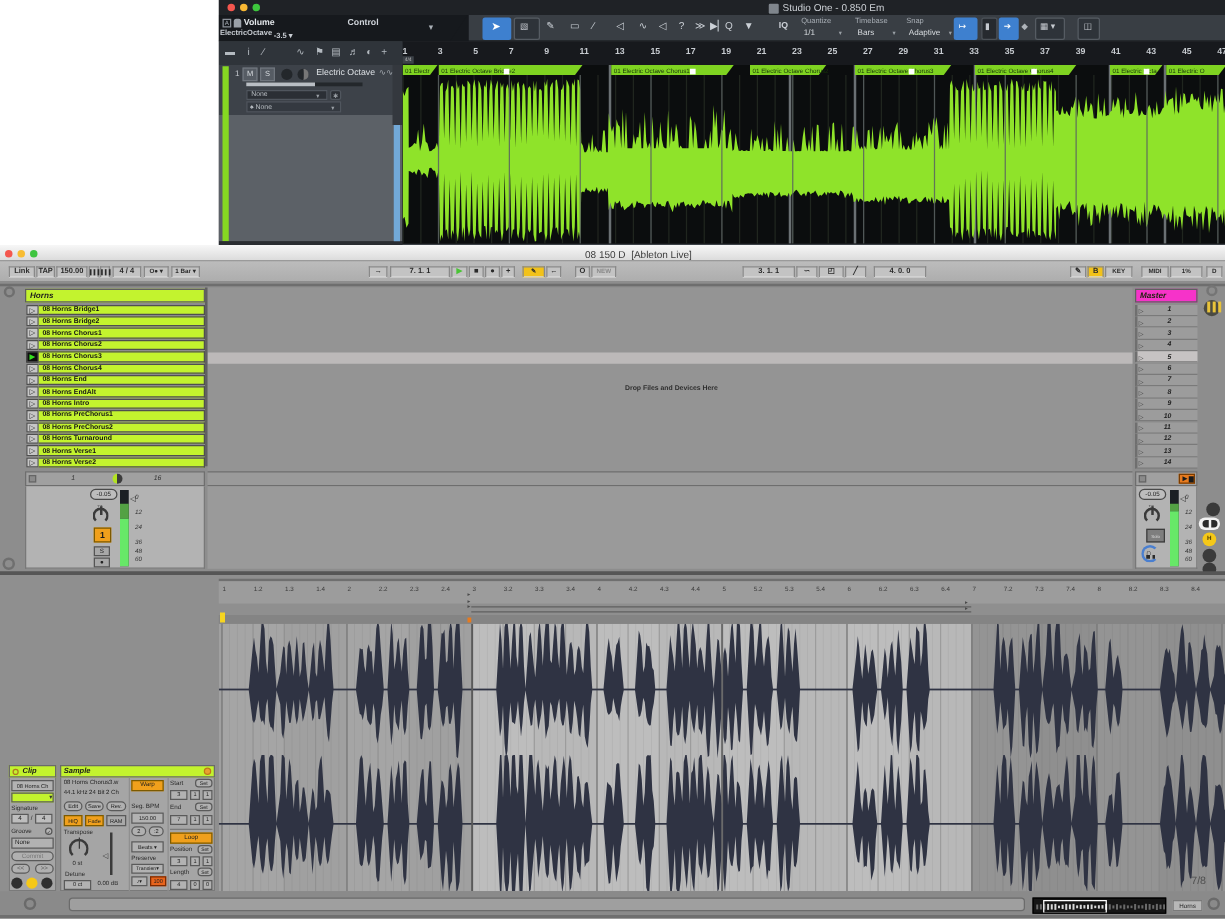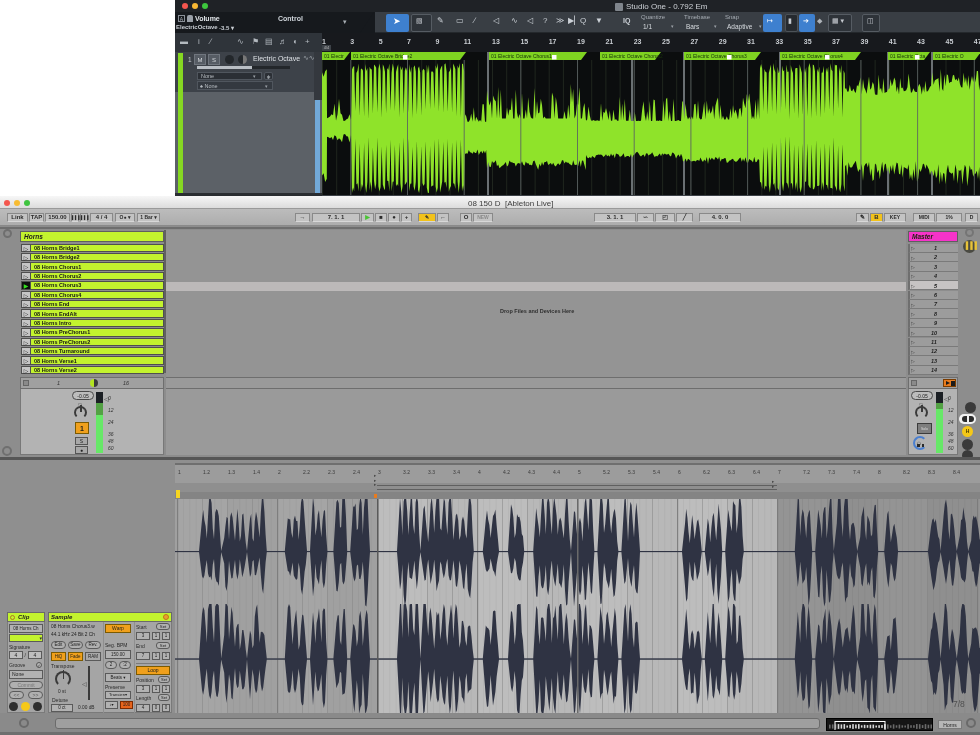--- a/index.html
+++ b/index.html
@@ -6,21 +6,21 @@
 .t{position:absolute;white-space:nowrap;}
 </style></head><body>
 <div style="position:relative;width:980px;height:735px;">
 
 <div class="ab" style="left:175px;top:0;width:805px;height:196px;background:#3c4147;overflow:hidden;">
 <div class="ab" style="left:0;top:0;width:805px;height:12px;background:#1f2226;"></div>
 <div class="ab" style="left:7px;top:3px;width:6px;height:6px;border-radius:50%;background:#f4564e;"></div>
 <div class="ab" style="left:17px;top:3px;width:6px;height:6px;border-radius:50%;background:#f7b733;"></div>
 <div class="ab" style="left:27px;top:3px;width:6px;height:6px;border-radius:50%;background:#3dc63d;"></div>
 <div class="ab" style="left:440px;top:2.5px;width:8px;height:8px;background:#7f858c;border-radius:1px;"></div>
-<div class="t" style="left:451px;top:2px;font-size:8px;color:#ccd0d5;">Studio One - 0.792 Em</div>
+<div class="t" style="left:451px;top:2px;font-size:8px;color:#ccd0d5;">Studio One - 0.850 Em</div>
 <div class="ab" style="left:0;top:12px;width:805px;height:21px;background:#393e44;border-bottom:1px solid #24282c;"></div>
 <div class="ab" style="left:0;top:12px;width:200px;height:21px;background:#16191d;"></div>
 <div class="ab" style="left:185px;top:12px;width:0;height:0;border-top:21px solid #16191d;border-right:14px solid transparent;"></div>
 <div class="ab" style="left:3px;top:15px;width:7px;height:7px;border:1px solid #8a9098;font-size:5px;color:#aab0b8;text-align:center;line-height:6px;">A</div>
 <div class="ab" style="left:12px;top:15px;width:6px;height:7px;background:#9aa0a8;border-radius:2px 2px 0 0;"></div>
 <div class="t" style="left:20px;top:14.5px;font-size:7px;font-weight:bold;color:#e2e6ea;">Volume</div>
 <div class="t" style="left:1px;top:24px;font-size:6px;font-weight:bold;color:#c9ced4;">ElectricOctave</div>
 <div class="t" style="left:44px;top:24px;font-size:6px;font-weight:bold;color:#c9ced4;">-3.5 ▾</div>
 <div class="t" style="left:103px;top:14.5px;font-size:7px;font-weight:bold;color:#cfd4da;">Control</div>
 <div class="t" style="left:168px;top:18px;font-size:7px;color:#aab0b6;">▾</div>

